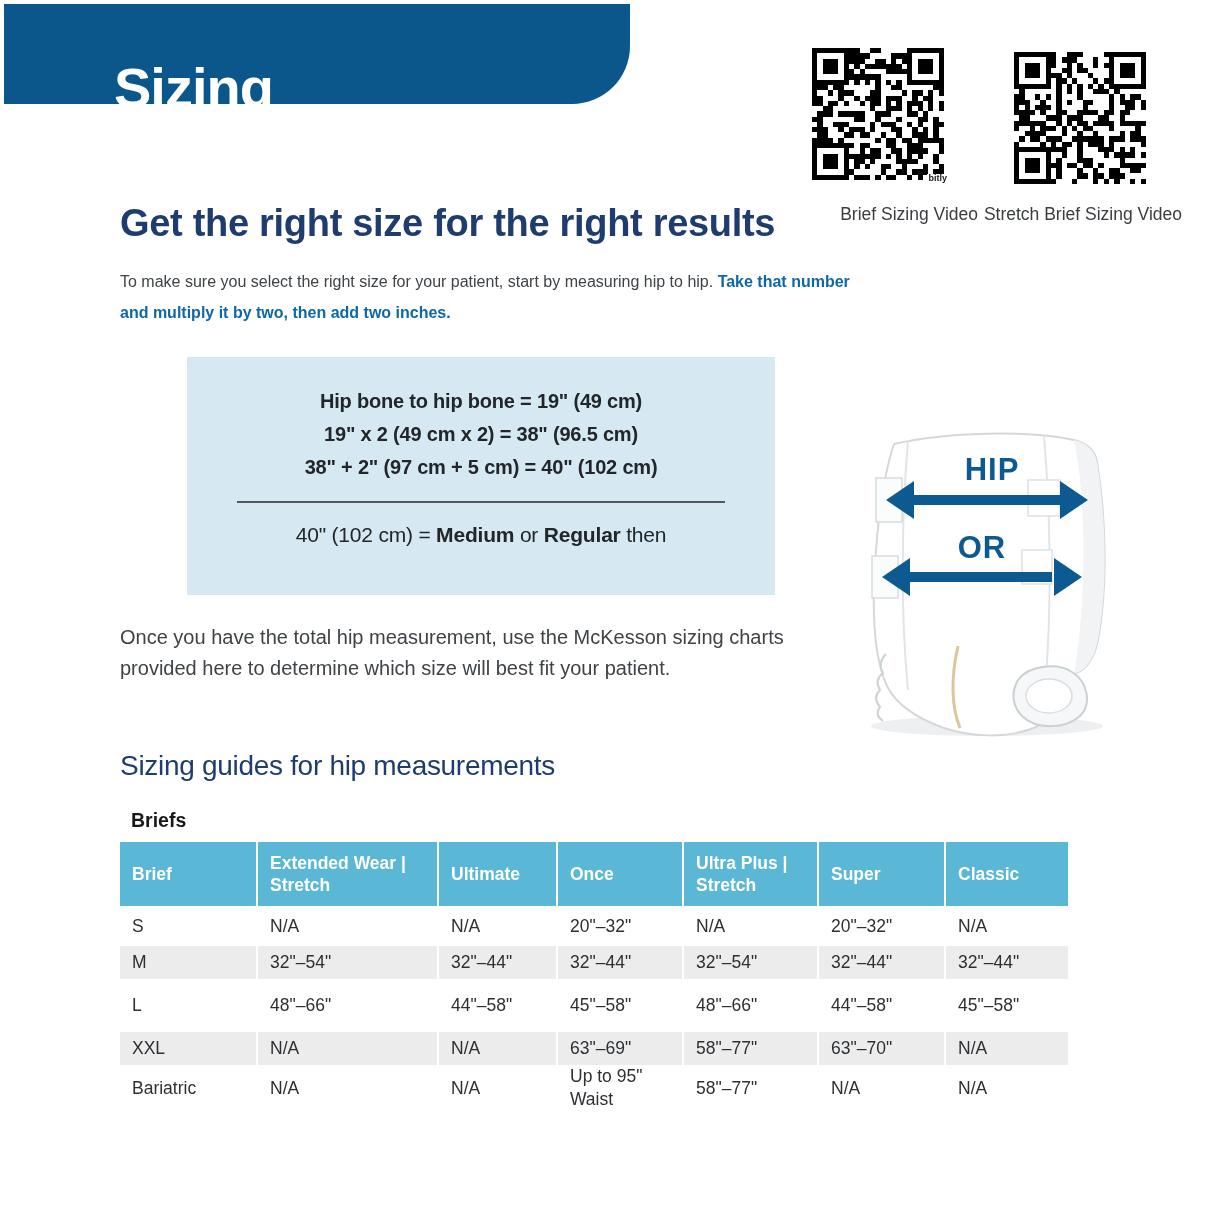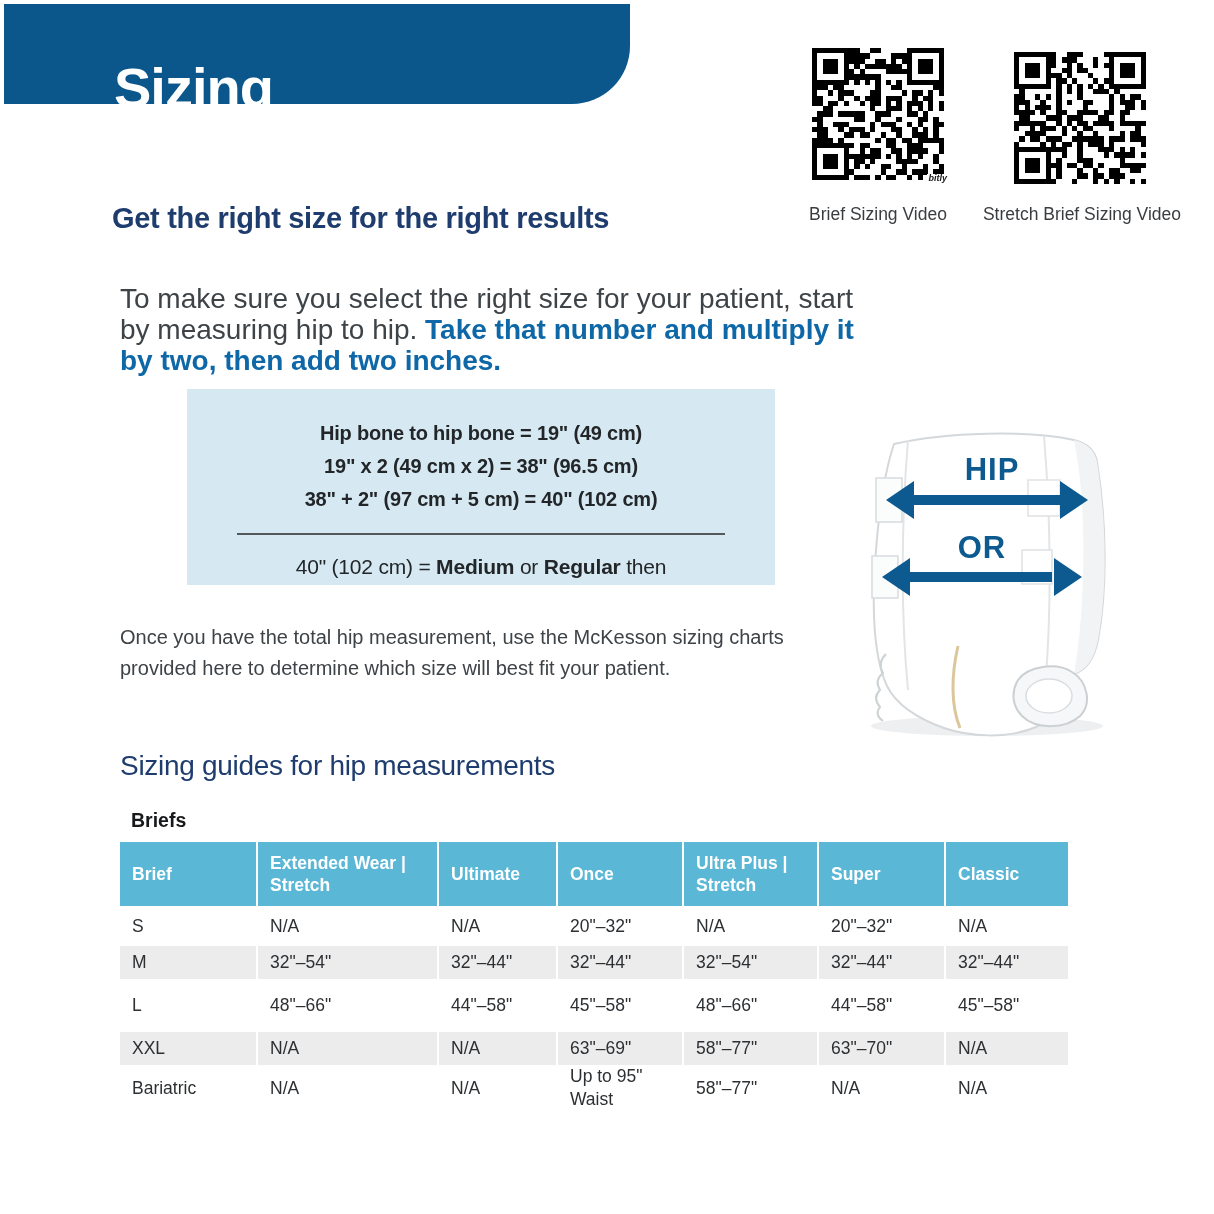--- a/index.html
+++ b/index.html
@@ -25,46 +25,46 @@
     letter-spacing:-1px; line-height:1;
   }
 
   
   .qr { position:absolute; width:132px; height:132px; background:#fff; }
   .qr svg { width:100%; height:100%; display:block; }
   .qr-brief   { left:812px;  top:48px; }
   .qr-stretch { left:1014px; top:52px; }
   .bitly-mark {
     position:absolute; right:-4px; bottom:-3px;
-    font-size:9px; font-style:italic; font-weight:bold; color:#1a1a1a;
+    font-size:9px; font-weight:bold; color:#1a1a1a;
     background:#fff; padding:0 1px; line-height:1;
   }
   .qr-label {
     position:absolute; width:200px; top:203px;
-    text-align:center; font-size:17.5px; line-height:23px; color:#3a3d40;
+    text-align:right; font-size:17.5px; line-height:23px; color:#3a3d40;
   }
   .qr-label-1 { left:778px; }
   .qr-label-2 { left:982px; }
 
   
   .h1 {
-    position:absolute; left:112px; top:202px;
-    font-size:29px; font-weight:bold; color:#1e3c6e; letter-spacing:-0.3px;
+    position:absolute; left:120px; top:202px;
+    font-size:38px; font-weight:bold; color:#1e3c6e; letter-spacing:-0.3px;
   }
   .intro {
-    position:absolute; left:120px; top:283px; width:748px;
-    font-size:28px; line-height:31px; color:#3e4347;
+    position:absolute; left:120px; top:266px; width:748px;
+    font-size:16px; line-height:31px; color:#3e4347;
   }
   .intro b { color:#0e67a7; }
 
   
   .formula-box {
     position:absolute; left:187px; top:357px;
-    width:588px; height:196px;
-    background:#d6e9f3; text-align:center; color:#232629;margin-top:32px;
+    width:588px; height:238px;
+    background:#d6e9f3; text-align:center; color:#232629;
   }
   .formula-lines { padding-top:28px; }
   .formula-line { font-size:20px; font-weight:bold; line-height:33px; letter-spacing:-0.2px; }
   .formula-divider {
     width:488px; margin:17px auto 0; height:0;
     border-top:2px solid #54585b;
   }
   .formula-result { margin-top:20px; font-size:21px; font-weight:normal; letter-spacing:-0.2px; }
   .formula-result b { font-weight:bold; }
 

